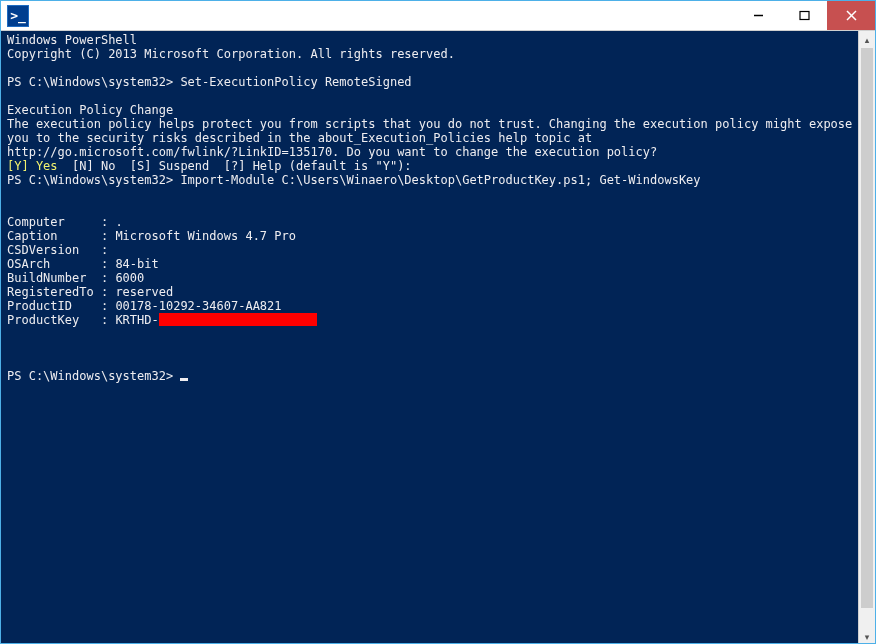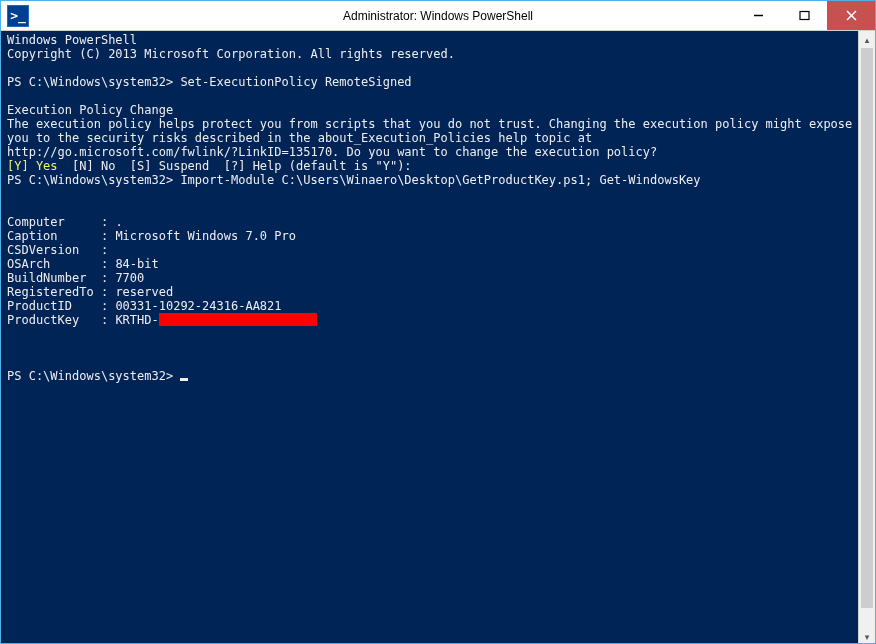--- a/index.html
+++ b/index.html
@@ -121,21 +121,20 @@
     margin-bottom: -1px;
   }
 </style>
 </head>
 <body>
 
 <div class="titlebar">
   <div class="ps-icon">
     <span class="arrow">&gt;_</span>
   </div>
-  <div class="title-text">Administrator: Windows PowerShell</div>
   <div class="win-controls">
     <div class="win-btn">
       <svg width="11" height="11" viewBox="0 0 11 11">
           <line x1="1" y1="5.5" x2="10" y2="5.5" stroke="#000" stroke-width="1.5"></line>
         </svg>
     </div>
     <div class="win-btn">
       <svg width="11" height="11" viewBox="0 0 11 11">
           <rect x="1" y="1.5" width="9" height="8" fill="none" stroke="#000" stroke-width="1.2"></rect>
         </svg>
@@ -157,26 +156,26 @@
 
 <span>Execution Policy Change</span>
 <span>The execution policy helps protect you from scripts that you do not trust. Changing the execution policy might expose</span>
 <span>you to the security risks described in the about_Execution_Policies help topic at</span>
 <span>http://go.microsoft.com/fwlink/?LinkID=135170. Do you want to change the execution policy?</span>
 <span class="yellow">[Y] Yes</span><span>  [N] No  [S] Suspend  [?] Help (default is "Y"):</span>
 <span>PS C:\Windows\system32&gt; </span><span>Import-Module C:\Users\Winaero\Desktop\GetProductKey.ps1; Get-WindowsKey</span>
 
 
 Computer     : <span>.</span>
-Caption      : <span>Microsoft Windows 7.0 Pro</span>
+Caption      : <span>Microsoft Windows 4.7 Pro</span>
 CSDVersion   : <span></span>
 OSArch       : <span>84-bit</span>
-BuildNumber  : <span>7700</span>
+BuildNumber  : <span>6000</span>
 RegisteredTo : <span>reserved</span>
-ProductID    : <span>00331-10292-24316-AA821</span>
+ProductID    : <span>00178-10292-34607-AA821</span>
 ProductKey   : <span>KRTHD-</span><span class="redbar"></span>
 
 
 
 <span>PS C:\Windows\system32&gt; </span><span class="cursor"></span>
 </div>
   <div class="scrollbar">
     <div class="sb-arrow">▴</div>
     <div class="sb-track">
       <div class="sb-thumb"></div>

